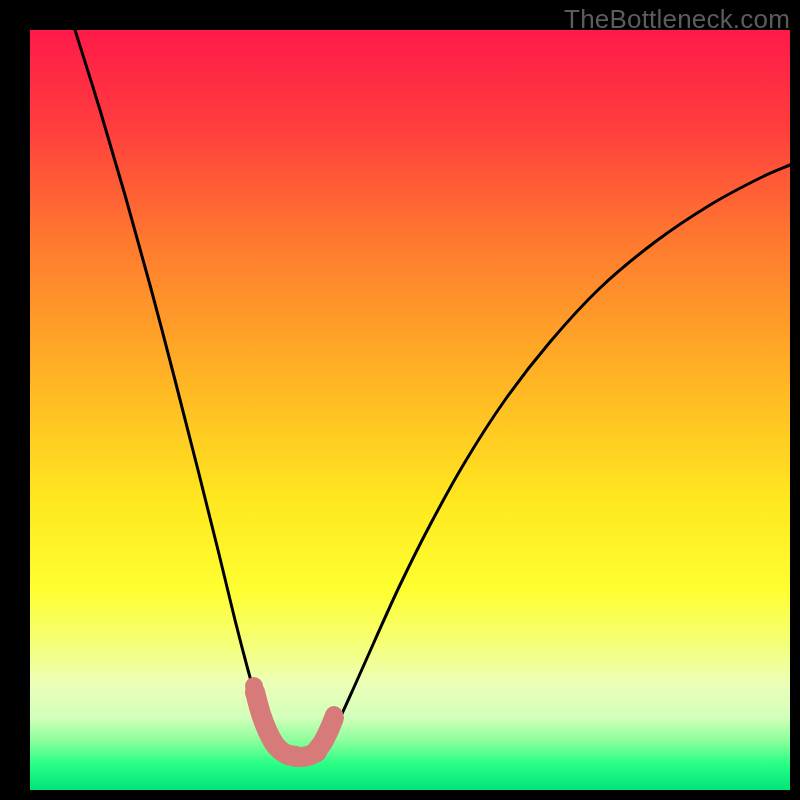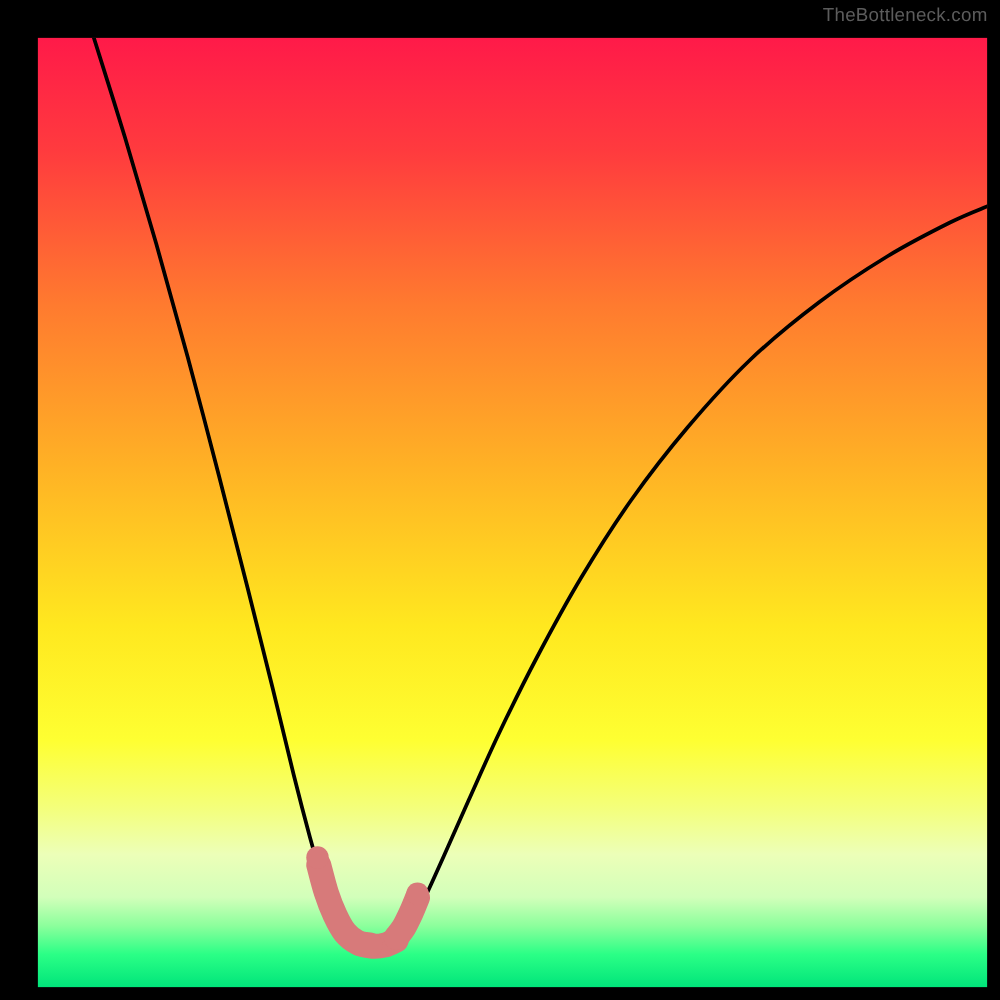--- a/index.html
+++ b/index.html
@@ -23,21 +23,21 @@
     top: 30px;
     width: 760px;
     height: 760px;
     overflow: hidden;
   }
   .watermark {
     position: absolute;
     top: 4px;
     right: 10px;
     color: #5c5c5c;
-    font-size: 15px;
+    font-size: 26px;
     letter-spacing: 0.2px;
     font-weight: 400;
     user-select: none;
   }
   svg { display: block; }
 </style>
 </head>
 <body>
 
 <div class="frame">

